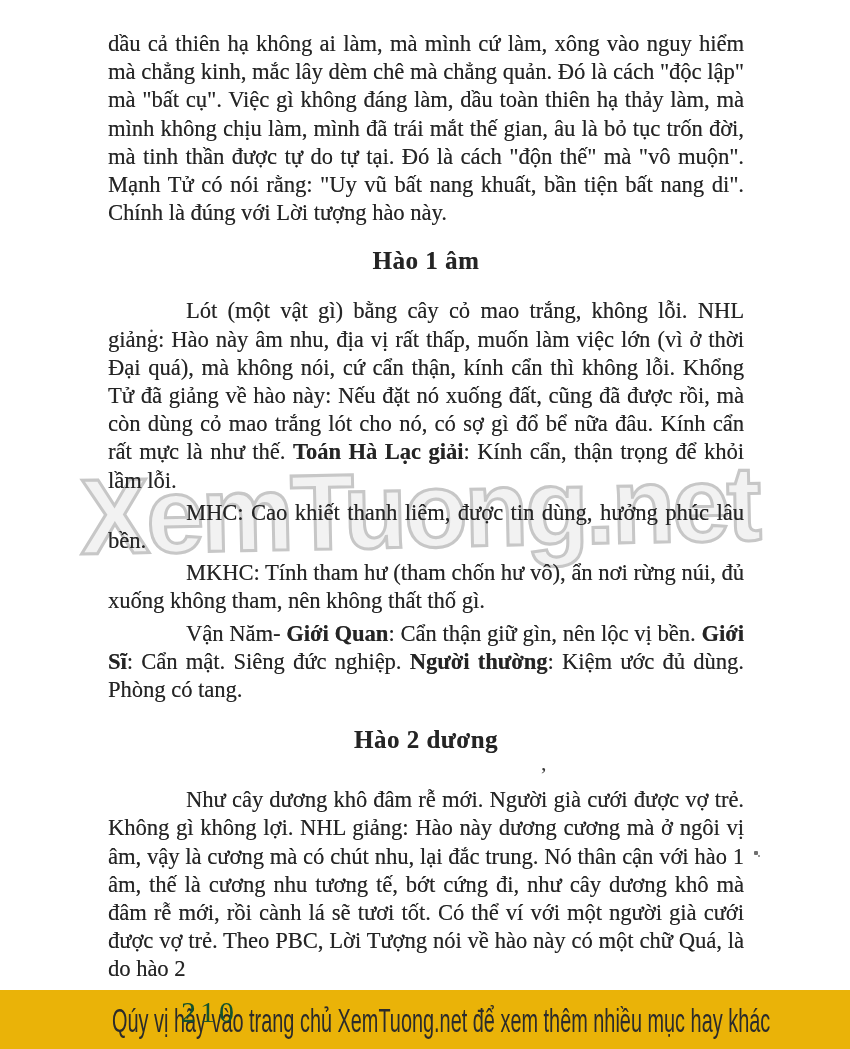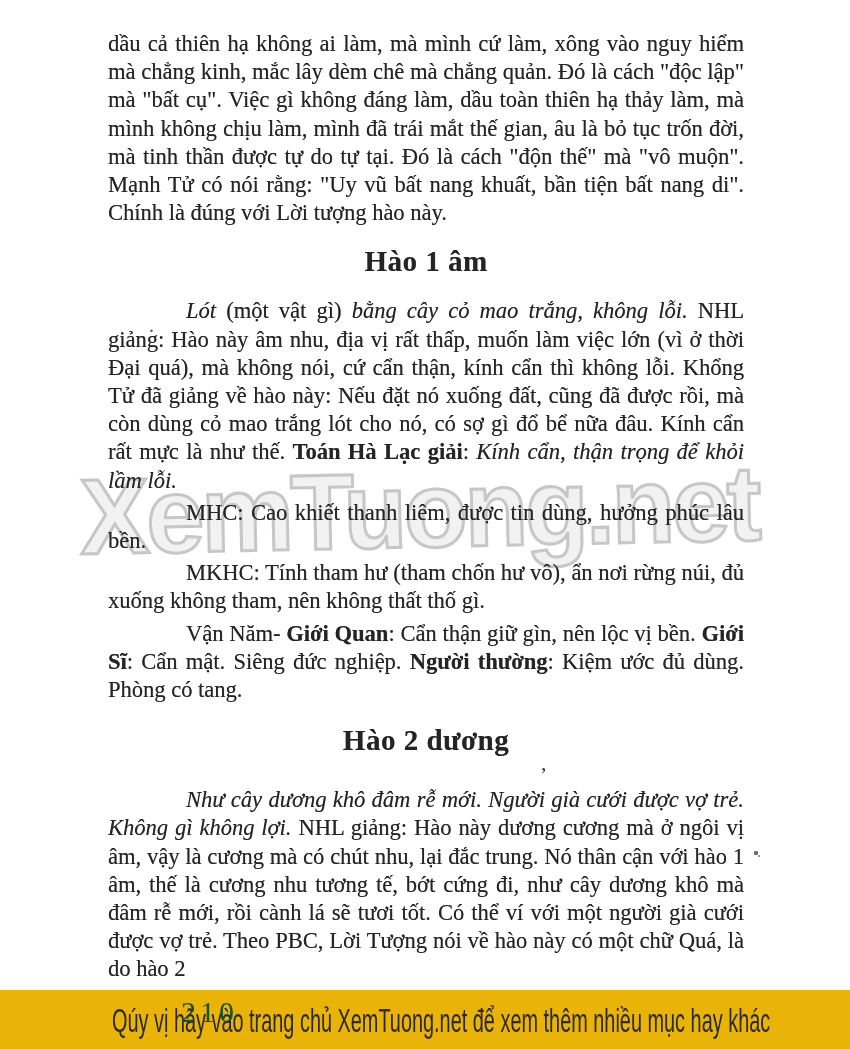--- a/index.html
+++ b/index.html
@@ -35,27 +35,27 @@
     position:absolute;
     left:104px;top:26px;width:644px;
     z-index:2;
     color:#242424;
     font-size:22.5px;
     line-height:28.2px;
     text-shadow:0.2px 0.2px 0.4px rgba(40,40,40,0.55);
   }
   .content p{margin:4px;text-align:justify;}
   .indent{text-indent:78px;}
-  .it{font-style:italic;}
+  .it{}
   .b{font-weight:bold;}
 
   .hao{
     text-align:center;
     font-weight:bold;
-    font-size:29px;
+    font-size:25px;
     line-height:30px;
     letter-spacing:0.5px;
     margin:19px 0 21px 0;
   }
   .hao.second{margin:21px 0 31px 0;text-align:center;}
 
   
   .lead-dot{position:absolute;left:149px;top:314px;font-size:20px;color:#555;z-index:2;}
   .comma-art{position:absolute;left:541px;top:750px;font-size:22px;color:#3a3a3a;z-index:2;}
   .speck{position:absolute;left:754px;top:851px;width:4px;height:4px;background:#6f6f6f;border-radius:1px;box-shadow:3px 3px 0 -1px #9a9a9a;z-index:2;}

